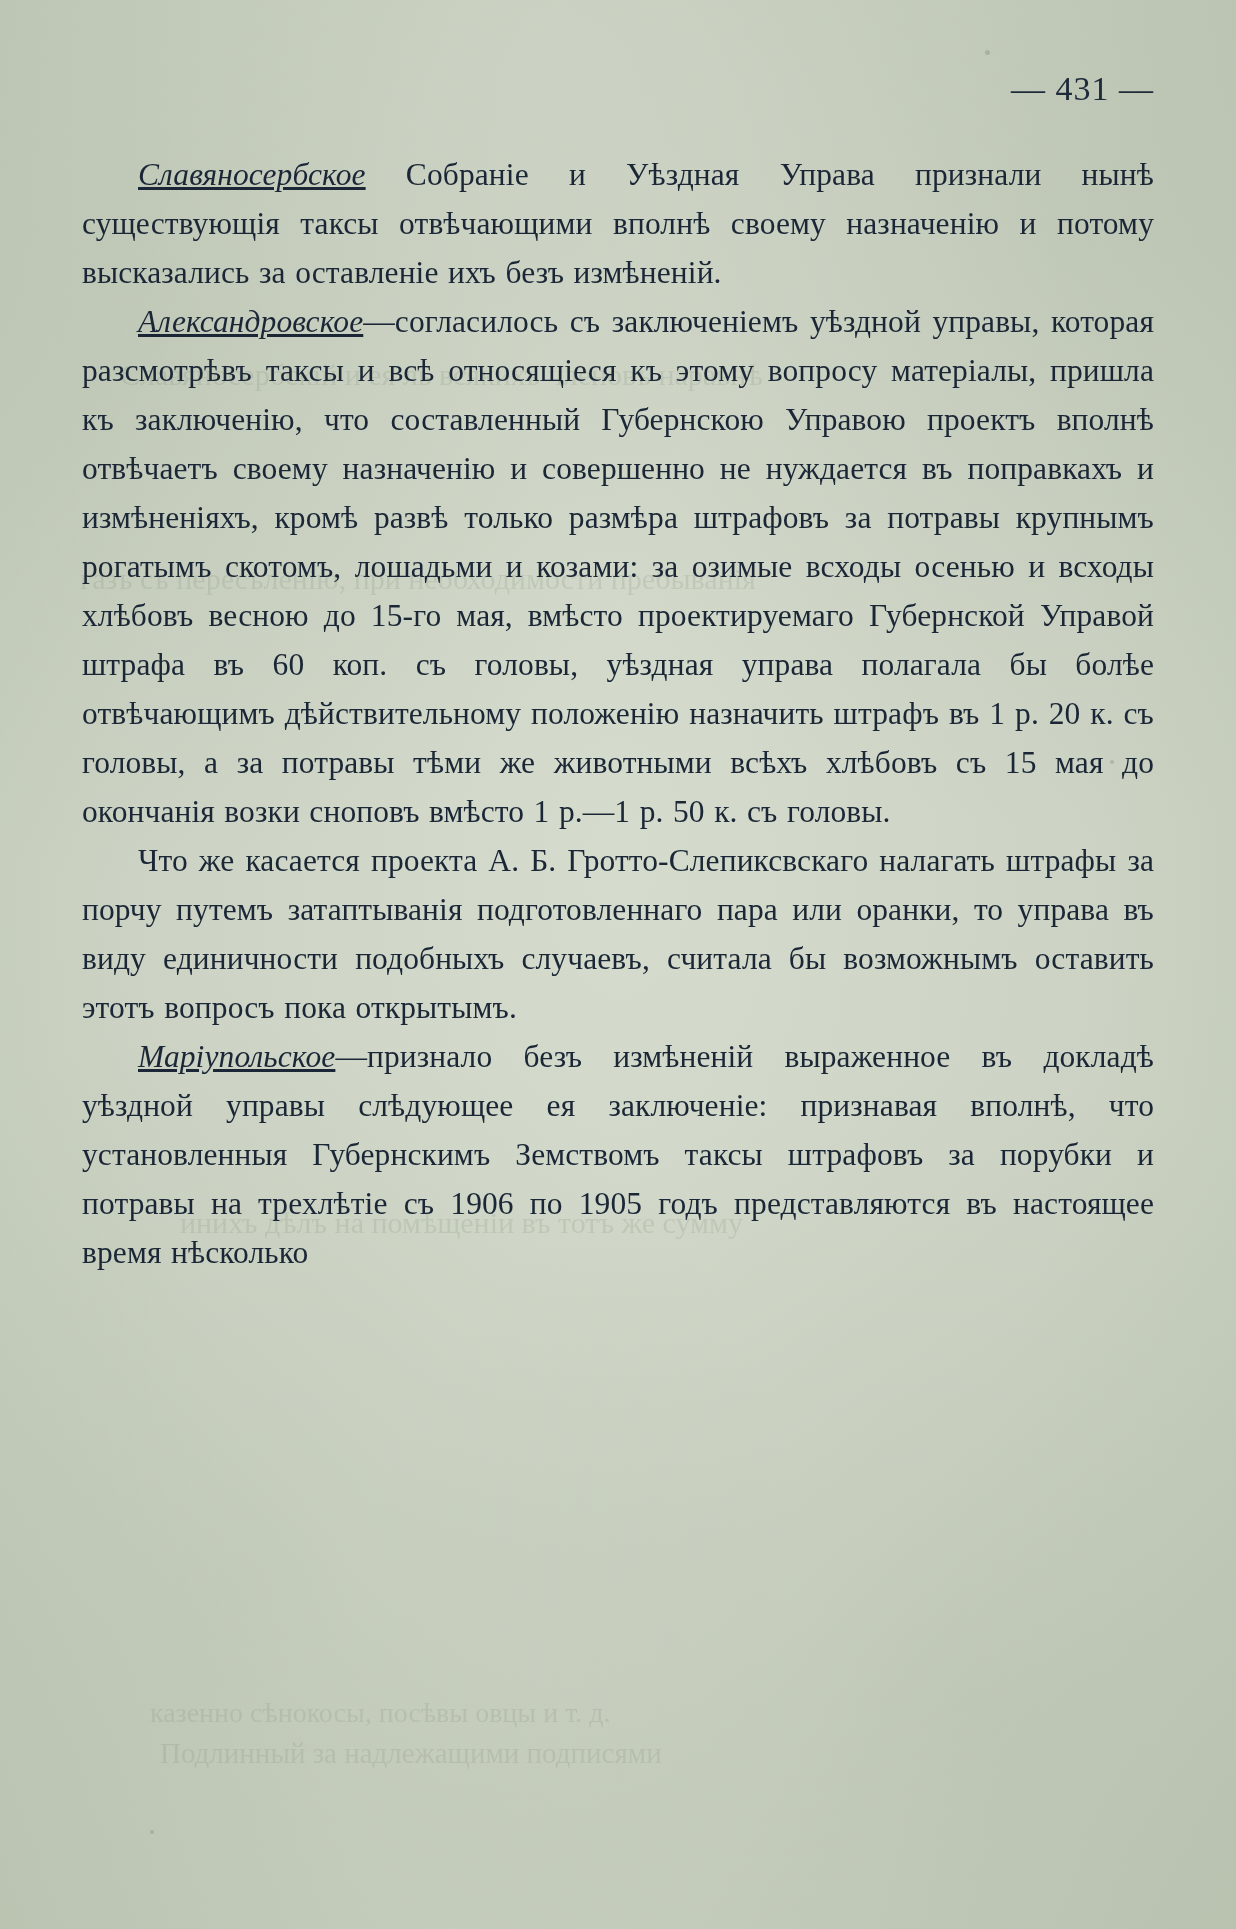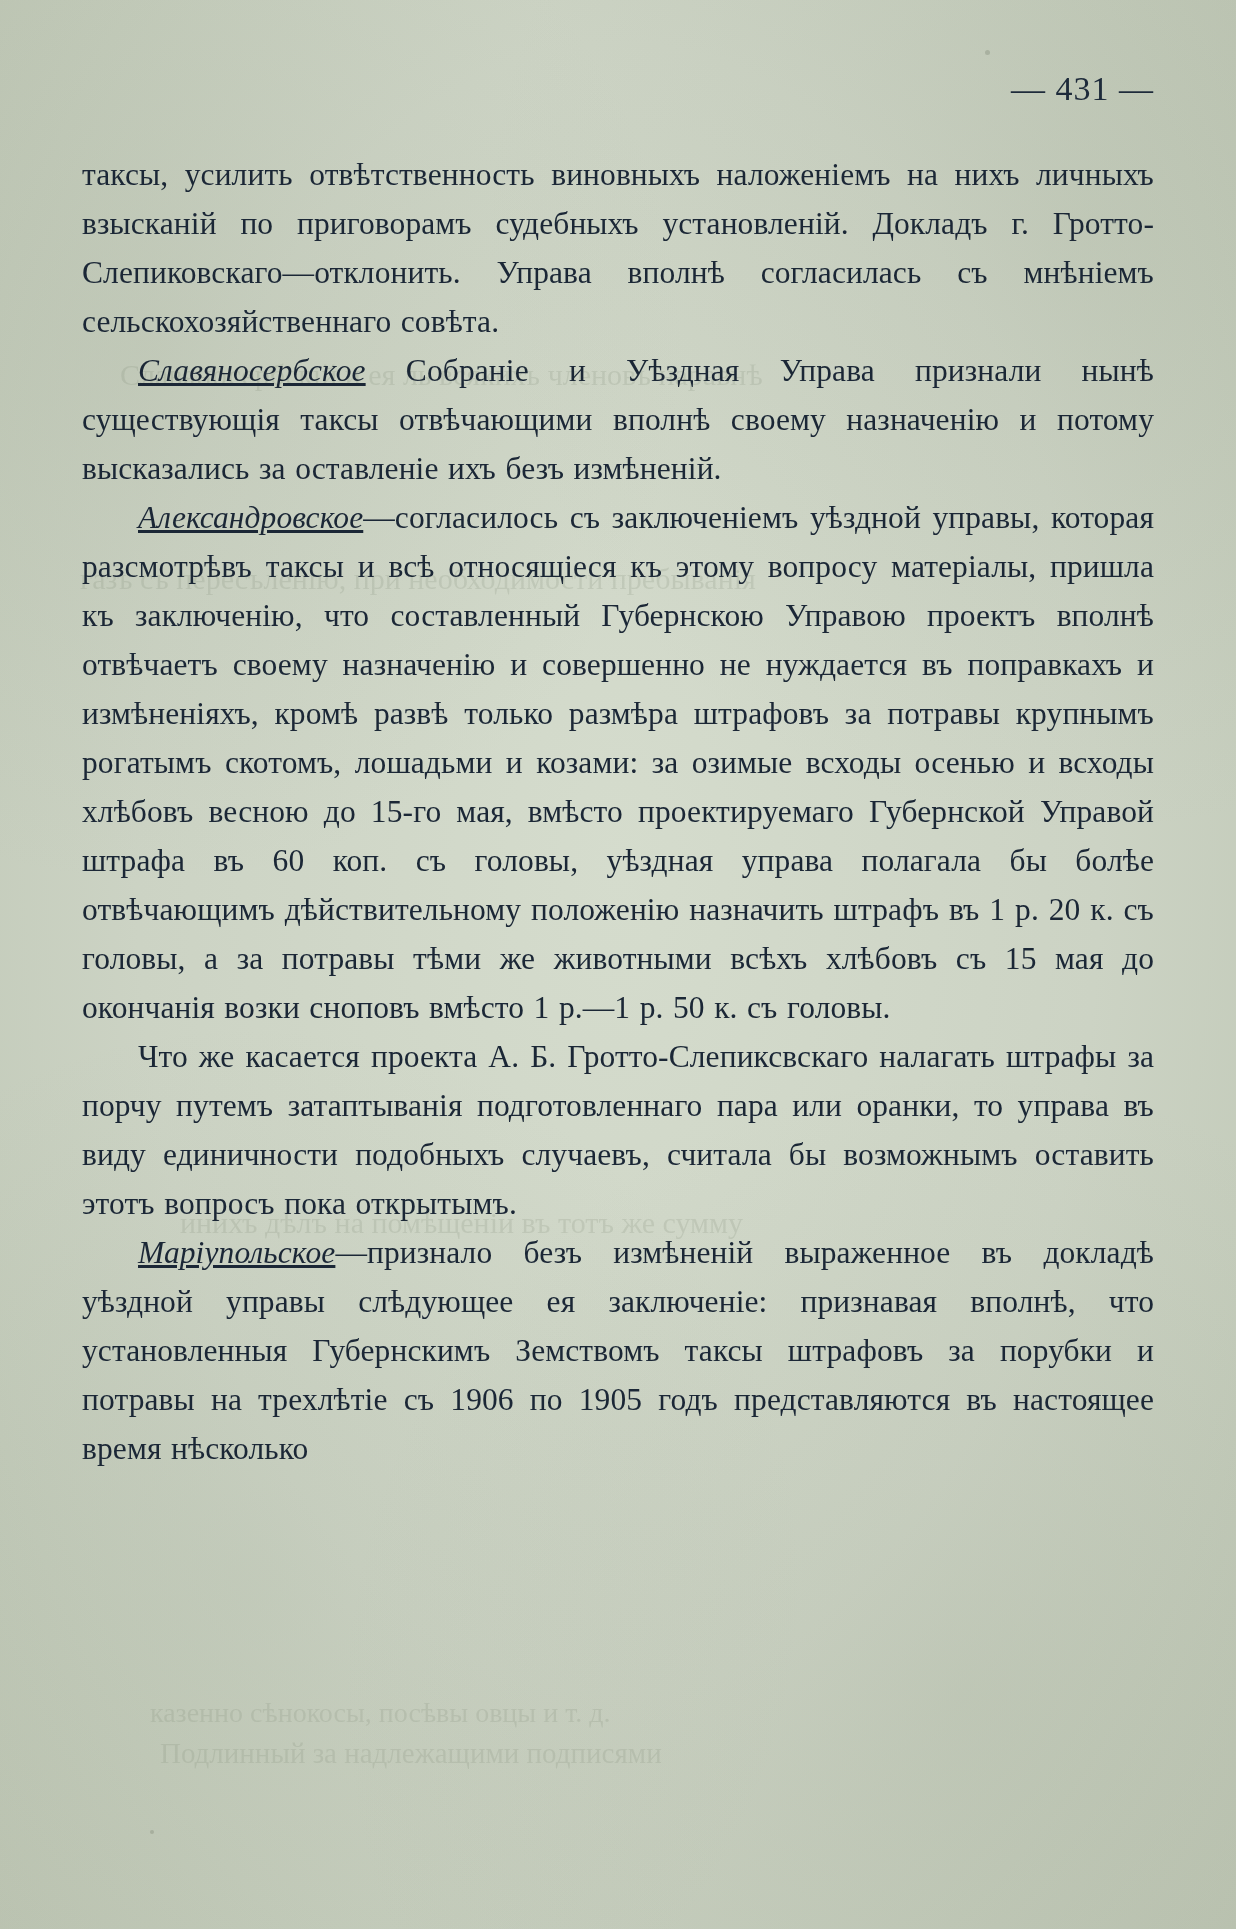--- a/index.html
+++ b/index.html
@@ -103,21 +103,20 @@
   <div class="speck" style="left:985px; top:50px; width:5px; height:5px;"></div>
   <div class="speck" style="left:1110px; top:760px; width:4px; height:4px;"></div>
   <div class="speck" style="left:150px; top:1830px; width:4px; height:4px;"></div>
 
   <div class="text-col">
 
     <div class="folio">— 431 —</div>
 
     <div class="body-text">
 
-      <p class="para noindent"><span>таксы, усилить отвѣтственность виновныхъ наложеніемъ на нихъ личныхъ взысканій по приговорамъ судебныхъ установленій. Докладъ г. Гротто-Слепиковскаго—отклонить. Управа вполнѣ согласилась съ мнѣніемъ сельскохозяйственнаго совѣта.</span></p>
 
       <p class="para"><span class="lead">Славяносербское</span><span> Собраніе и Уѣздная Управа признали нынѣ существующія таксы отвѣчающими вполнѣ своему назначенію и потому высказались за оставленіе ихъ безъ измѣненій.</span></p>
 
       <p class="para"><span class="lead">Александровское</span><span>—согласилось съ заключеніемъ уѣздной управы, которая разсмотрѣвъ таксы и всѣ относящіеся къ этому вопросу матеріалы, пришла къ заключенію, что составленный Губернскою Управою проектъ вполнѣ отвѣчаетъ своему назначенію и совершенно не нуждается въ поправкахъ и измѣненіяхъ, кромѣ развѣ только размѣра штрафовъ за потравы крупнымъ рогатымъ скотомъ, лошадьми и козами: за озимые всходы осенью и всходы хлѣбовъ весною до 15-го мая, вмѣсто проектируемаго Губернской Управой штрафа въ 60 коп. съ головы, уѣздная управа полагала бы болѣе отвѣчающимъ дѣйствительному положенію назначить штрафъ въ 1 р. 20 к. съ головы, а за потравы тѣми же животными всѣхъ хлѣбовъ съ 15 мая до окончанія возки сноповъ вмѣсто 1 р.—1 р. 50 к. съ головы.</span></p>
 
       <p class="para"><span>Что же касается проекта А. Б. Гротто-Слепиксвскаго налагать штрафы за порчу путемъ затаптыванія подготовленнаго пара или оранки, то управа въ виду единичности подобныхъ случаевъ, считала бы возможнымъ оставить этотъ вопросъ пока открытымъ.</span></p>
 
       <p class="para"><span class="lead">Маріупольское</span><span>—признало безъ измѣненій выраженное въ докладѣ уѣздной управы слѣдующее ея заключеніе: признавая вполнѣ, что установленныя Губернскимъ Земствомъ таксы штрафовъ за порубки и потравы на трехлѣтіе съ 1906 по 1905 годъ представляются въ настоящее время нѣсколько</span></p>
 
     </div>

